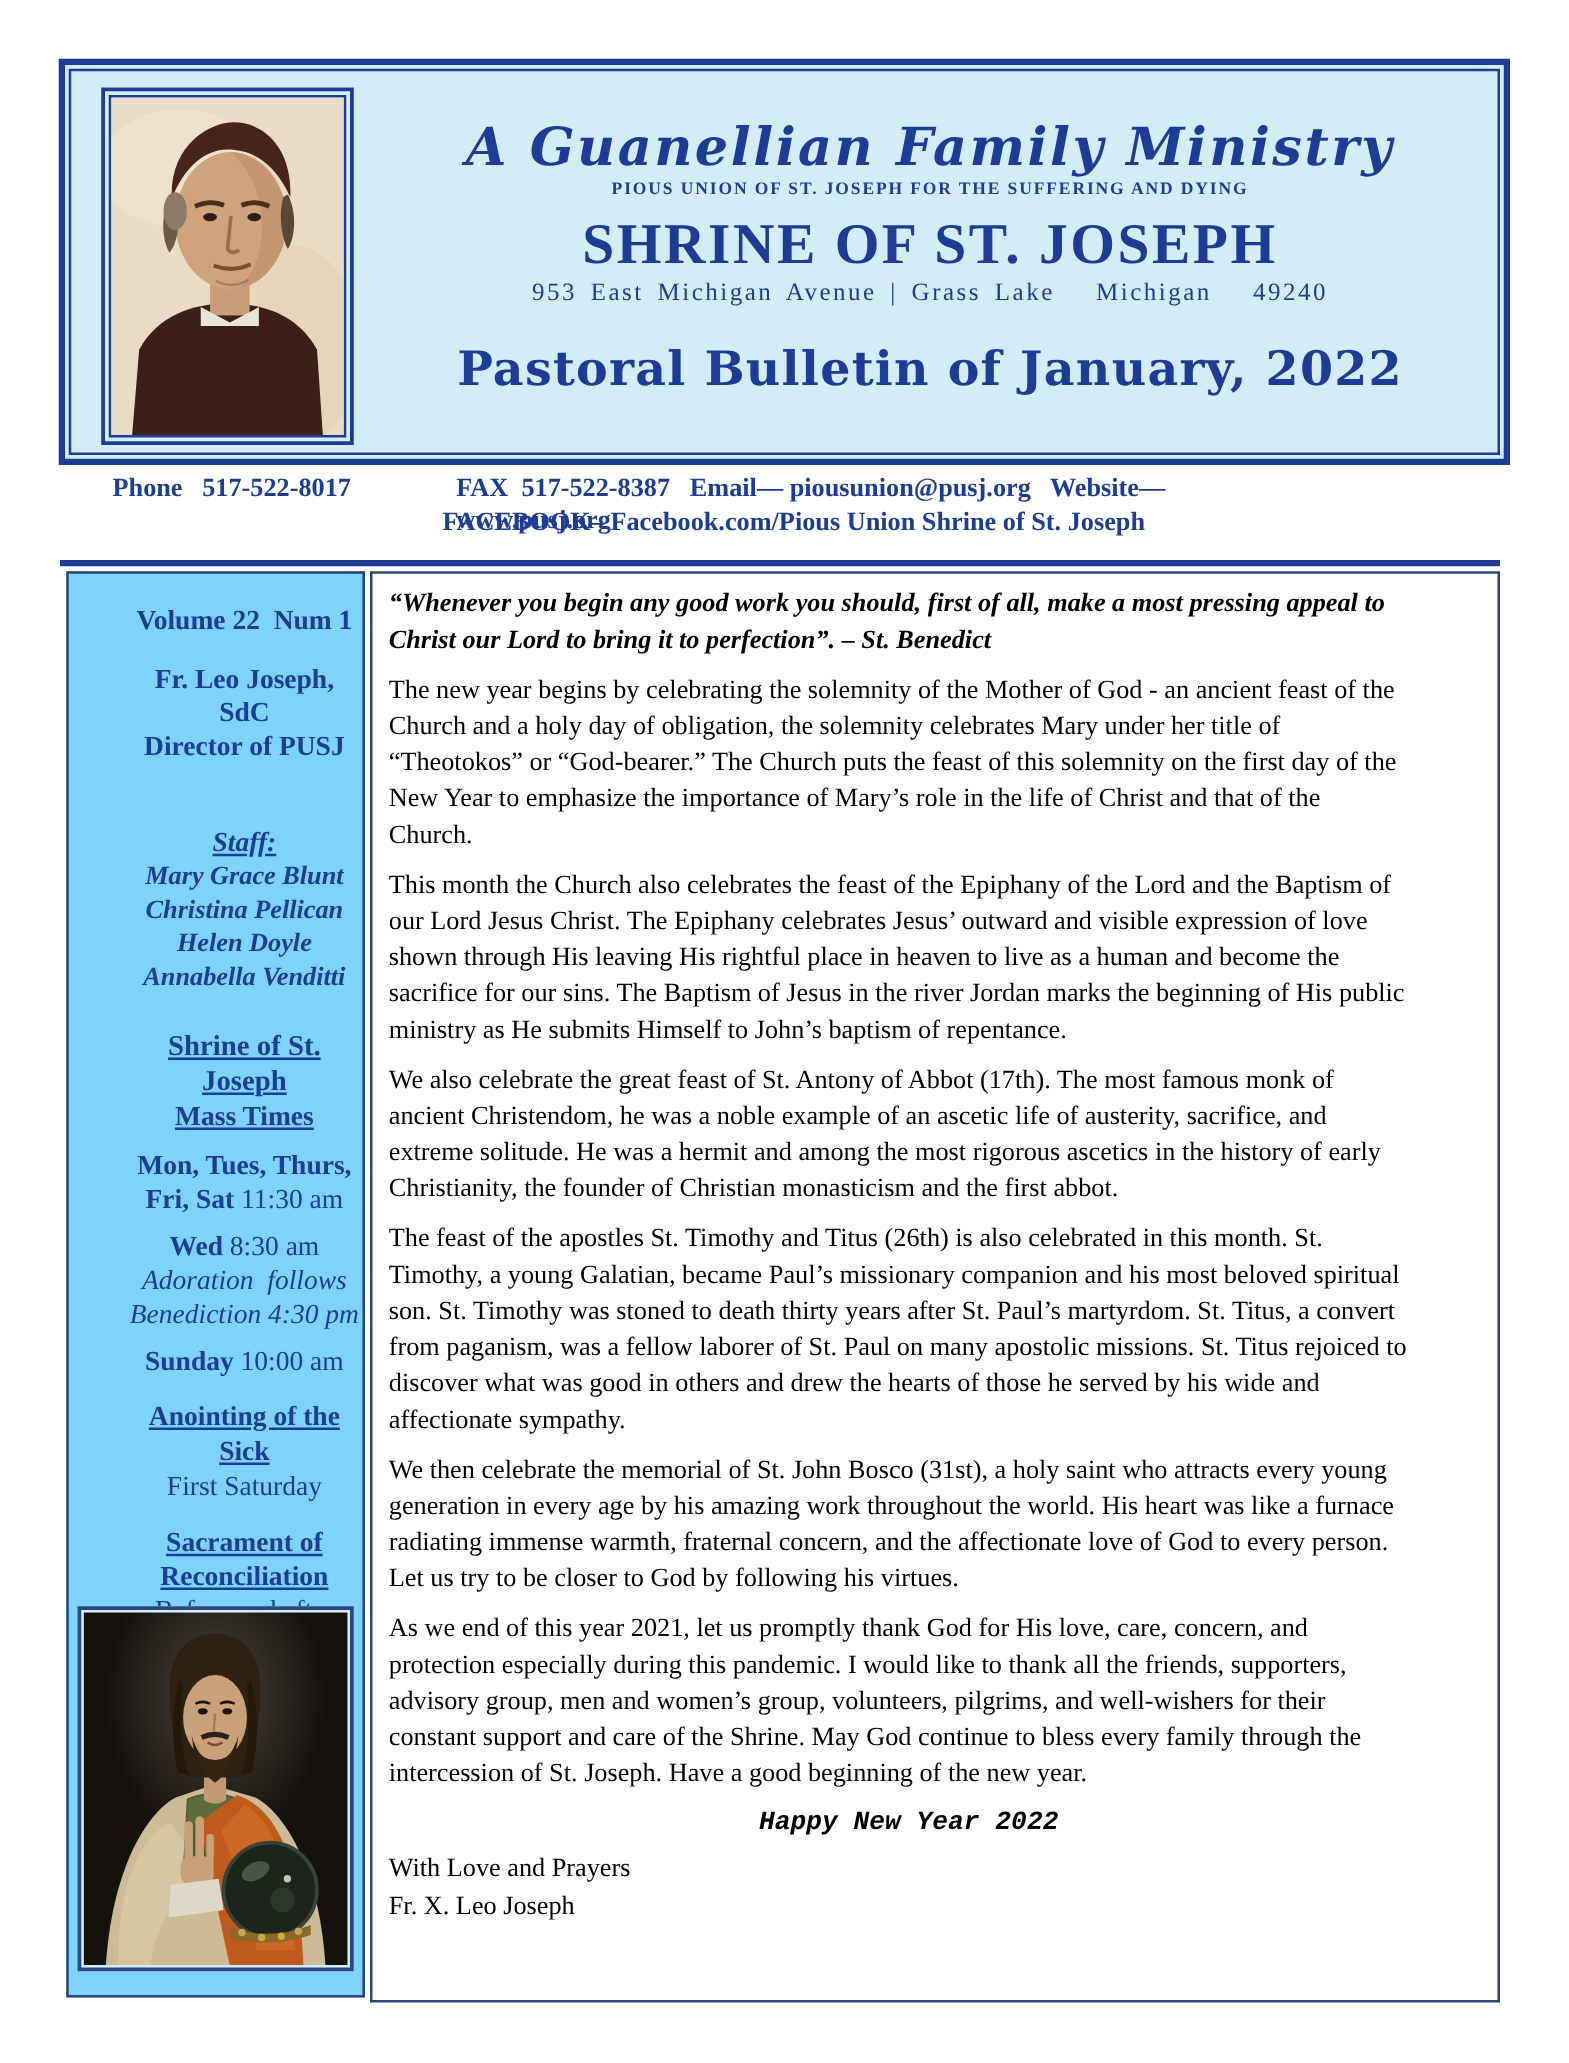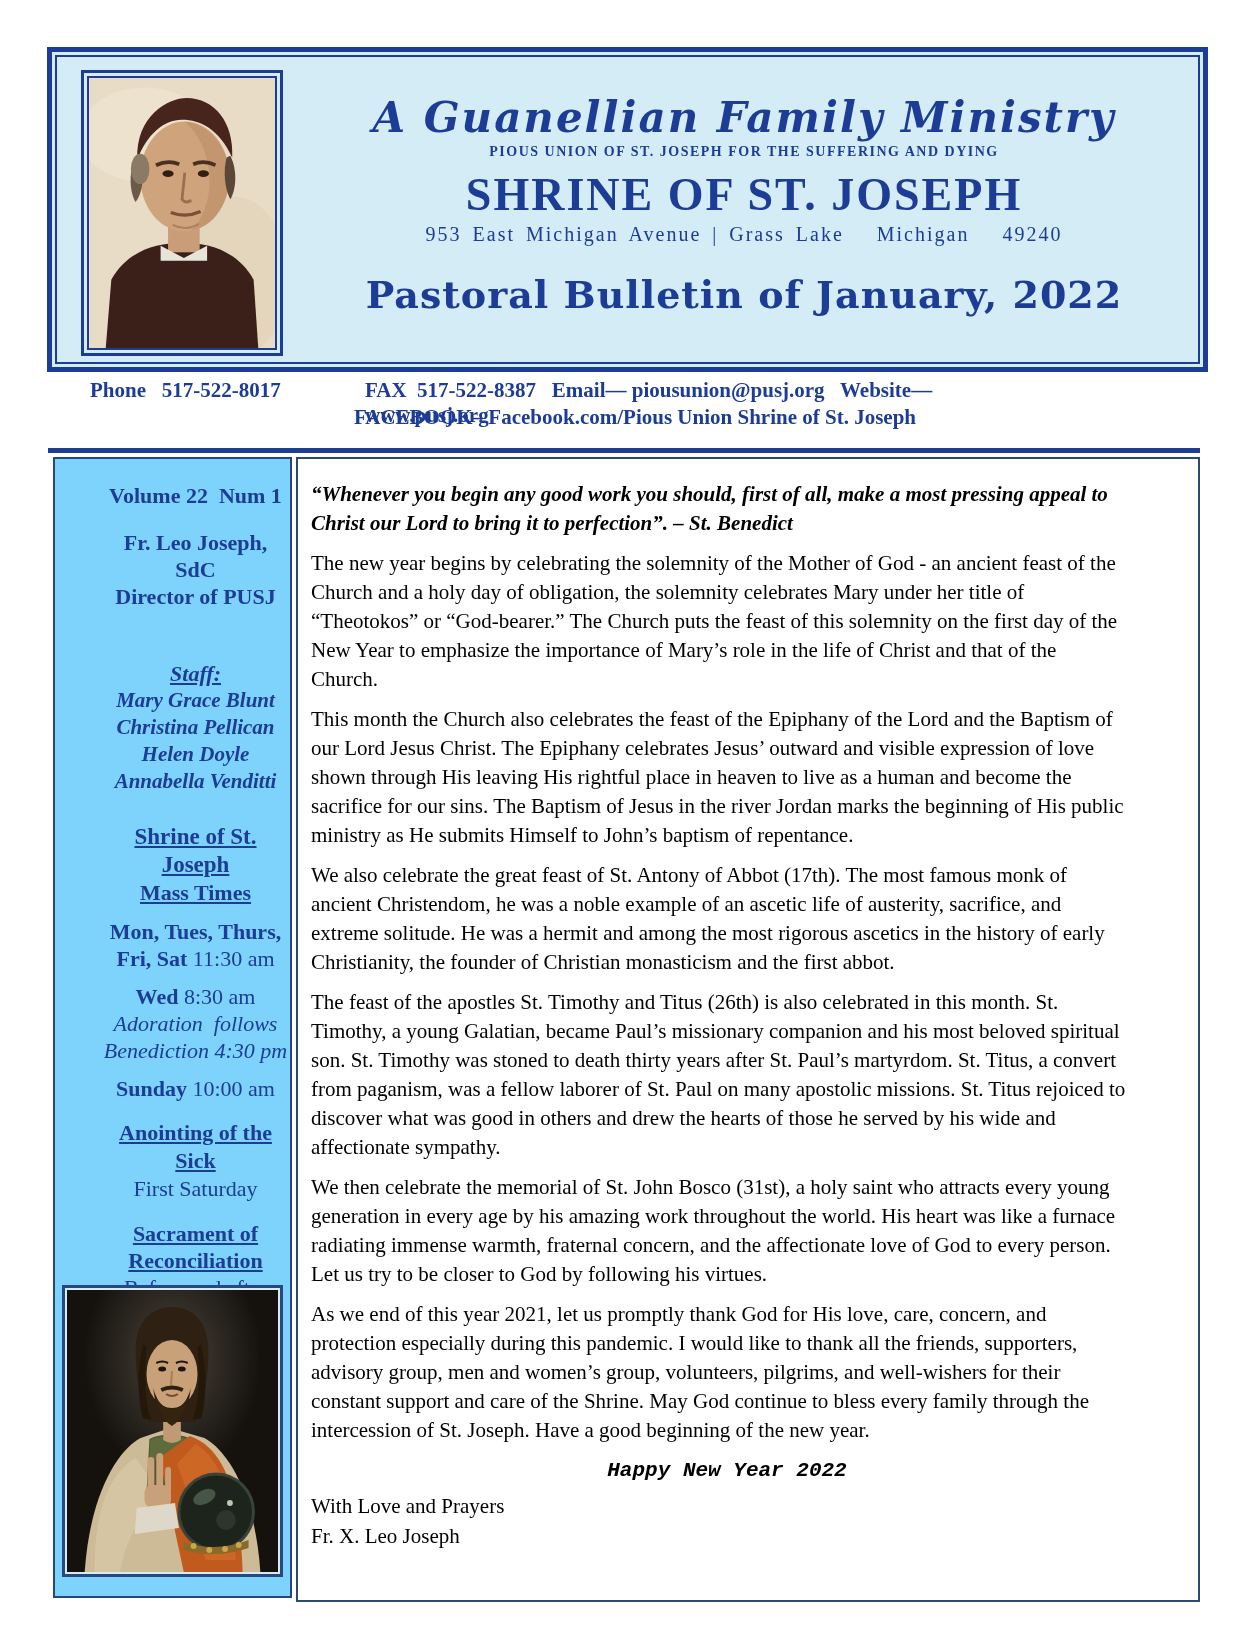--- a/index.html
+++ b/index.html
@@ -52,21 +52,21 @@
   .sb-anoint{margin-top:17px;font-weight:bold;text-decoration:underline;line-height:28px;}
   .sb-plain{line-height:27px;}
   .sb-sacr{margin-top:18px;font-weight:bold;text-decoration:underline;line-height:27px;}
   .christ-frame{position:absolute;left:7px;top:826px;width:221px;height:292px;
                 border:3px solid #2a4880;background:#d3ecf5;padding:2px;box-sizing:border-box;}
   .christ-frame svg{display:block;width:100%;height:100%;}
 
   
   .main-box{position:absolute;left:296px;top:457px;width:904px;height:1145px;
             background:#ffffff;border:2px solid #2a4a72;box-sizing:border-box;
-            padding:21px 55px 0 13px;font-size:21px;line-height:29px;overflow:hidden;}
+            padding:9px 55px 0 13px;font-size:21px;line-height:29px;overflow:hidden;}
   .quote{font-weight:bold;font-style:italic;margin:0 0 11px 0;}
   .main-box p{margin:0 16px 11px 0;}
   .happy{text-align:center;font-weight:bold;font-style:italic;margin:2px 0 6px 0;font-family:Liberation Mono, monospace;}
   .closing{margin:0;line-height:30px;}
 </style>
 </head>
 <body>
 
 <div class="page">
 

